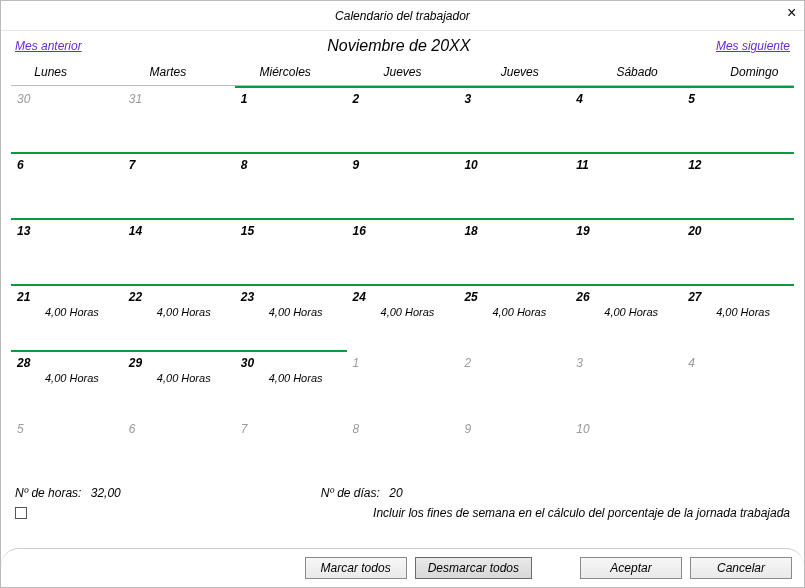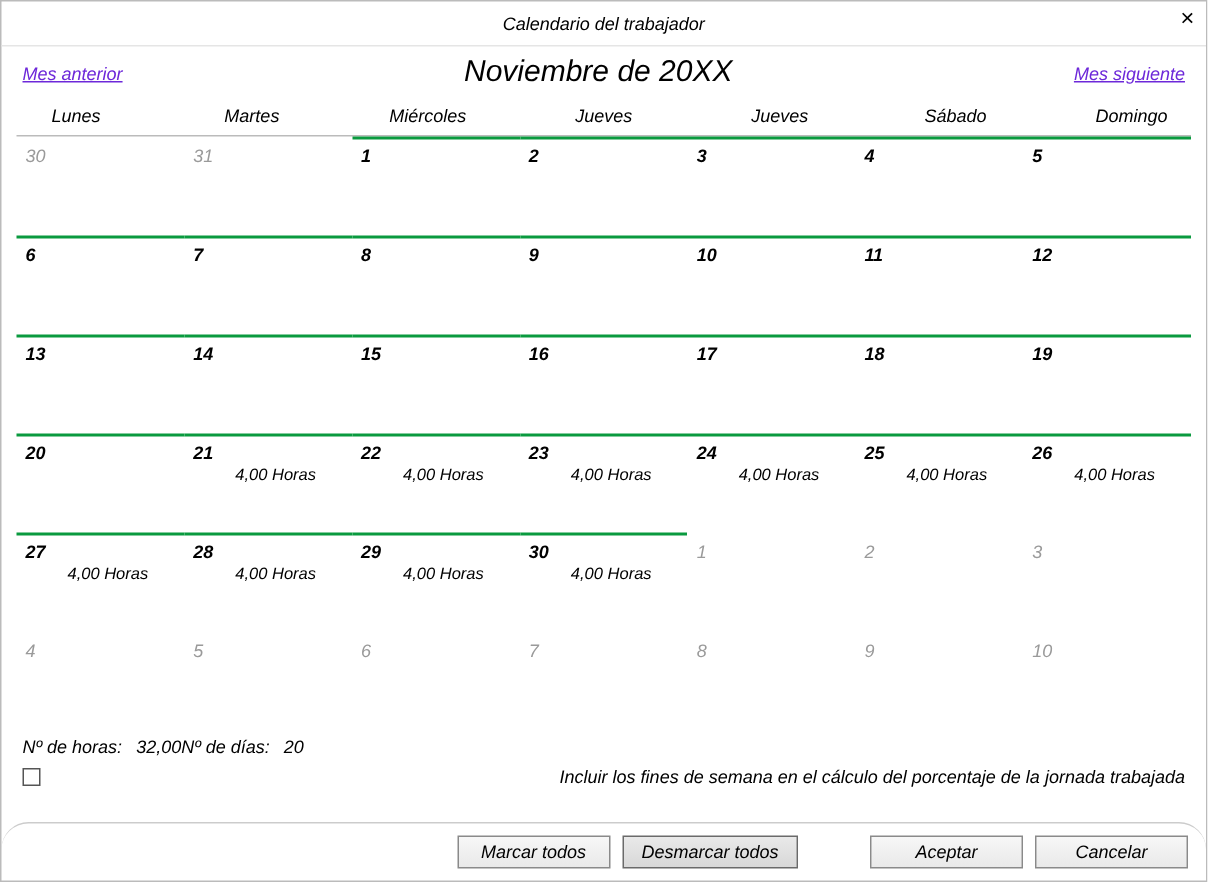--- a/index.html
+++ b/index.html
@@ -47,21 +47,21 @@
     justify-content: space-between;
     padding: 6px 14px 4px 14px;
   }
   .navrow .prev, .navrow .next {
     color: #6d28d9;
     text-decoration: underline;
     font-size: 12px;
     cursor: default;
   }
   .navrow .month {
-    font-size: 20px;
+    font-size: 16px;
     font-weight: 400;
   }
   .header-row {
     display: grid;
     grid-template-columns: repeat(7, 1fr);
     margin: 0 10px;
     border-bottom: 1px solid #bbb;
     gap: 38px;
   }
   .header-cell {
@@ -88,20 +88,21 @@
   }
   .daynum.off { color: #9a9a9a; font-weight: 400; }
   .hours {
     font-size: 11px;
     padding-top: 2px;
     padding-left: 28px;
     white-space: nowrap;
   }
   .summary {
     display: flex;
+    gap: 200px;
     padding: 4px 14px 4px 14px;
     align-items: center;
   }
   .summary .s-item { font-size: 12px; }
   .summary .s-label { margin-right: 6px; }
   .checkrow {
     display: flex;
     align-items: center;
     gap: 6px;
     padding: 2px 14px 8px 14px;
@@ -220,23 +221,20 @@
       <div class="cell in-month">
         <div class="daynum">14</div>
       </div>
       <div class="cell in-month">
         <div class="daynum">15</div>
       </div>
       <div class="cell in-month">
         <div class="daynum">16</div>
       </div>
       <div class="cell in-month">
-        <div class="daynum">17</div>
-      </div>
-      <div class="cell in-month">
         <div class="daynum">18</div>
       </div>
       <div class="cell in-month">
         <div class="daynum">19</div>
       </div>
       <div class="cell in-month">
         <div class="daynum">20</div>
       </div>
       <div class="cell in-month">
         <div class="daynum">21</div>

